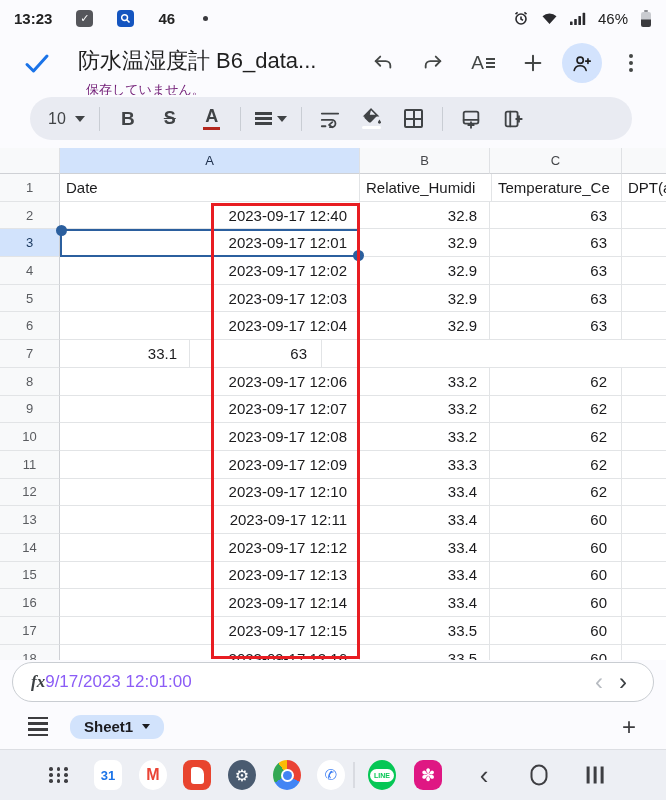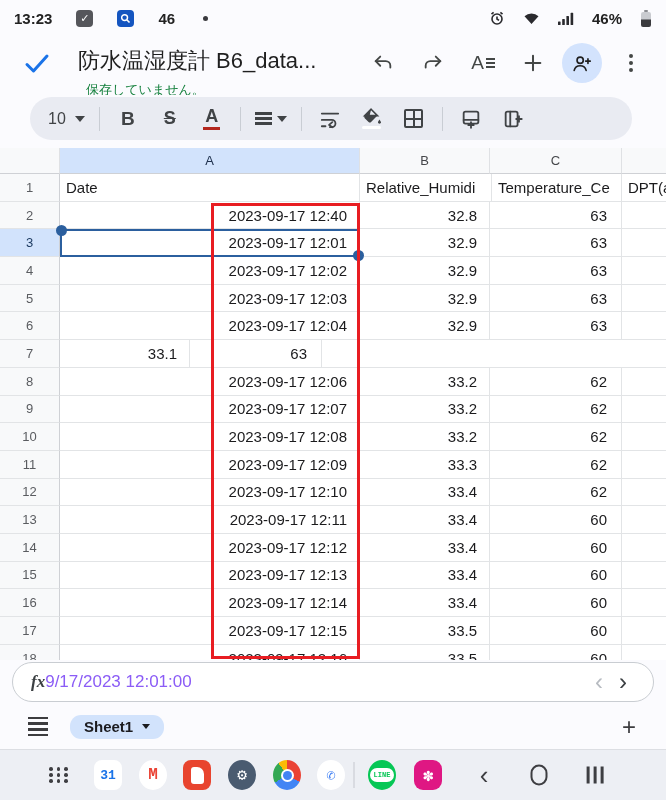--- a/index.html
+++ b/index.html
@@ -6,33 +6,33 @@
   html,body { width:666px; height:800px; }
   body {
     font-family:"Liberation Sans","DejaVu Sans",sans-serif;
     background:#fbfbfe; color:#1f1f1f; position:relative; overflow:hidden;
   }
 
   
   .statusbar { position:absolute; top:0; left:0; width:666px; height:36px;
     display:flex; align-items:center; padding:0 14px; font-size:15px; font-weight:700; color:#222; }
   .sb-left { display:flex; align-items:center; gap:24px; }
-  .sb-right { margin-left:auto; display:flex; align-items:center; gap:18px; font-weight:700; }
+  .sb-right { margin-left:auto; display:flex; align-items:center; gap:12px; font-weight:400; }
   .mini-ic { width:17px; height:17px; border-radius:4px; display:flex; align-items:center; justify-content:center; }
   .mini-check { background:#55565b; color:#fff; font-size:11px; font-weight:700; }
   .mini-blue { background:#1455c0; }
   .sb-dot { width:5px; height:5px; border-radius:50%; background:#3a3a3e; margin-left:4px; }
 
   
   .titlebar { position:absolute; top:38px; left:0; width:666px; height:58px; }
   .tb-check { position:absolute; left:24px; top:14px; }
   .tb-title { position:absolute; left:78px; top:8px; width:300px; font-size:22px; font-weight:500;
     white-space:nowrap; overflow:hidden; color:#1f1f1f; }
   .tb-sub { position:absolute; left:86px; top:44px; height:13px; overflow:hidden;
-    font-size:13px; color:#15803d; line-height:16px; }
+    font-size:13px; color:#701a75; line-height:16px; }
   .tb-icons { position:absolute; right:14px; top:4px; display:flex; align-items:center; gap:8px; }
   .tb-btn { width:42px; height:42px; display:flex; align-items:center; justify-content:center; color:#444746; }
   .tb-btn.circle { background:#d3e3fd; border-radius:50%; width:40px; height:40px; }
   .fmt-a { display:flex; align-items:center; gap:2px; font-size:19px; font-weight:500; color:#444746; }
   .fmt-lines span { display:block; width:9px; height:2px; background:#444746; margin:2px 0; }
   .dots3 { display:flex; flex-direction:column; gap:3px; }
   .dots3 i { width:4px; height:4px; background:#444746; border-radius:50%; }
 
   
   .toolbar { position:absolute; left:30px; top:97px; width:602px; height:43px; background:#e9ebf2;
@@ -99,21 +99,21 @@
     display:flex; align-items:center; gap:9px; font-size:15px; font-weight:600; color:#1b1b1f; }
   .tabpill .caret { border-top-color:#1b1b1f; border-left-width:4.5px; border-right-width:4.5px; border-top-width:5.5px; }
   .addsheet { margin-left:auto; margin-right:30px; font-size:24px; font-weight:400; color:#3c3c3f; }
 
   
   .taskbar { position:absolute; top:750px; left:0; width:666px; height:50px; background:#edeff4; }
   .tk { position:absolute; top:50%; transform:translate(-50%,-50%); }
   .appdots { display:grid; grid-template-columns:repeat(3,5px); grid-gap:2.5px; }
   .appdots i { width:3.6px; height:3.6px; border-radius:50%; background:#3e3e42; }
   .appic { width:28px; height:30px; border-radius:50%; display:flex; align-items:center; justify-content:center;
-    font-weight:700;font-family:Liberation Mono, monospace; }
+    font-weight:700; }
   .ic-cal { background:#fff; color:#1a73e8; font-size:13px; border-radius:8px; }
   .ic-gmail { background:#fff; color:#ea4335; font-size:16px; }
   .ic-notes { background:#e8442e; border-radius:8px; }
   .ic-notes span { display:block; width:13px; height:17px; background:#fff; border-radius:3px 7px 3px 3px; }
   .ic-settings { background:#4a5b70; color:#fff; font-size:16px; }
   .ic-chrome { background:conic-gradient(#ea4335 0 33%, #4285f4 33% 66%, #34a853 66% 90%, #fbbc05 90% 100%); position:relative; }
   .ic-chrome:before { content:""; position:absolute; width:13px; height:13px; background:#fff; border-radius:50%; }
   .ic-chrome:after { content:""; position:absolute; width:9px; height:9px; background:#4285f4; border-radius:50%; }
   .ic-phone { background:#fff; color:#3a7cf3; font-size:15px; }
   .ic-line { background:#06c755; color:#fff; font-size:7px; border-radius:50%; }

